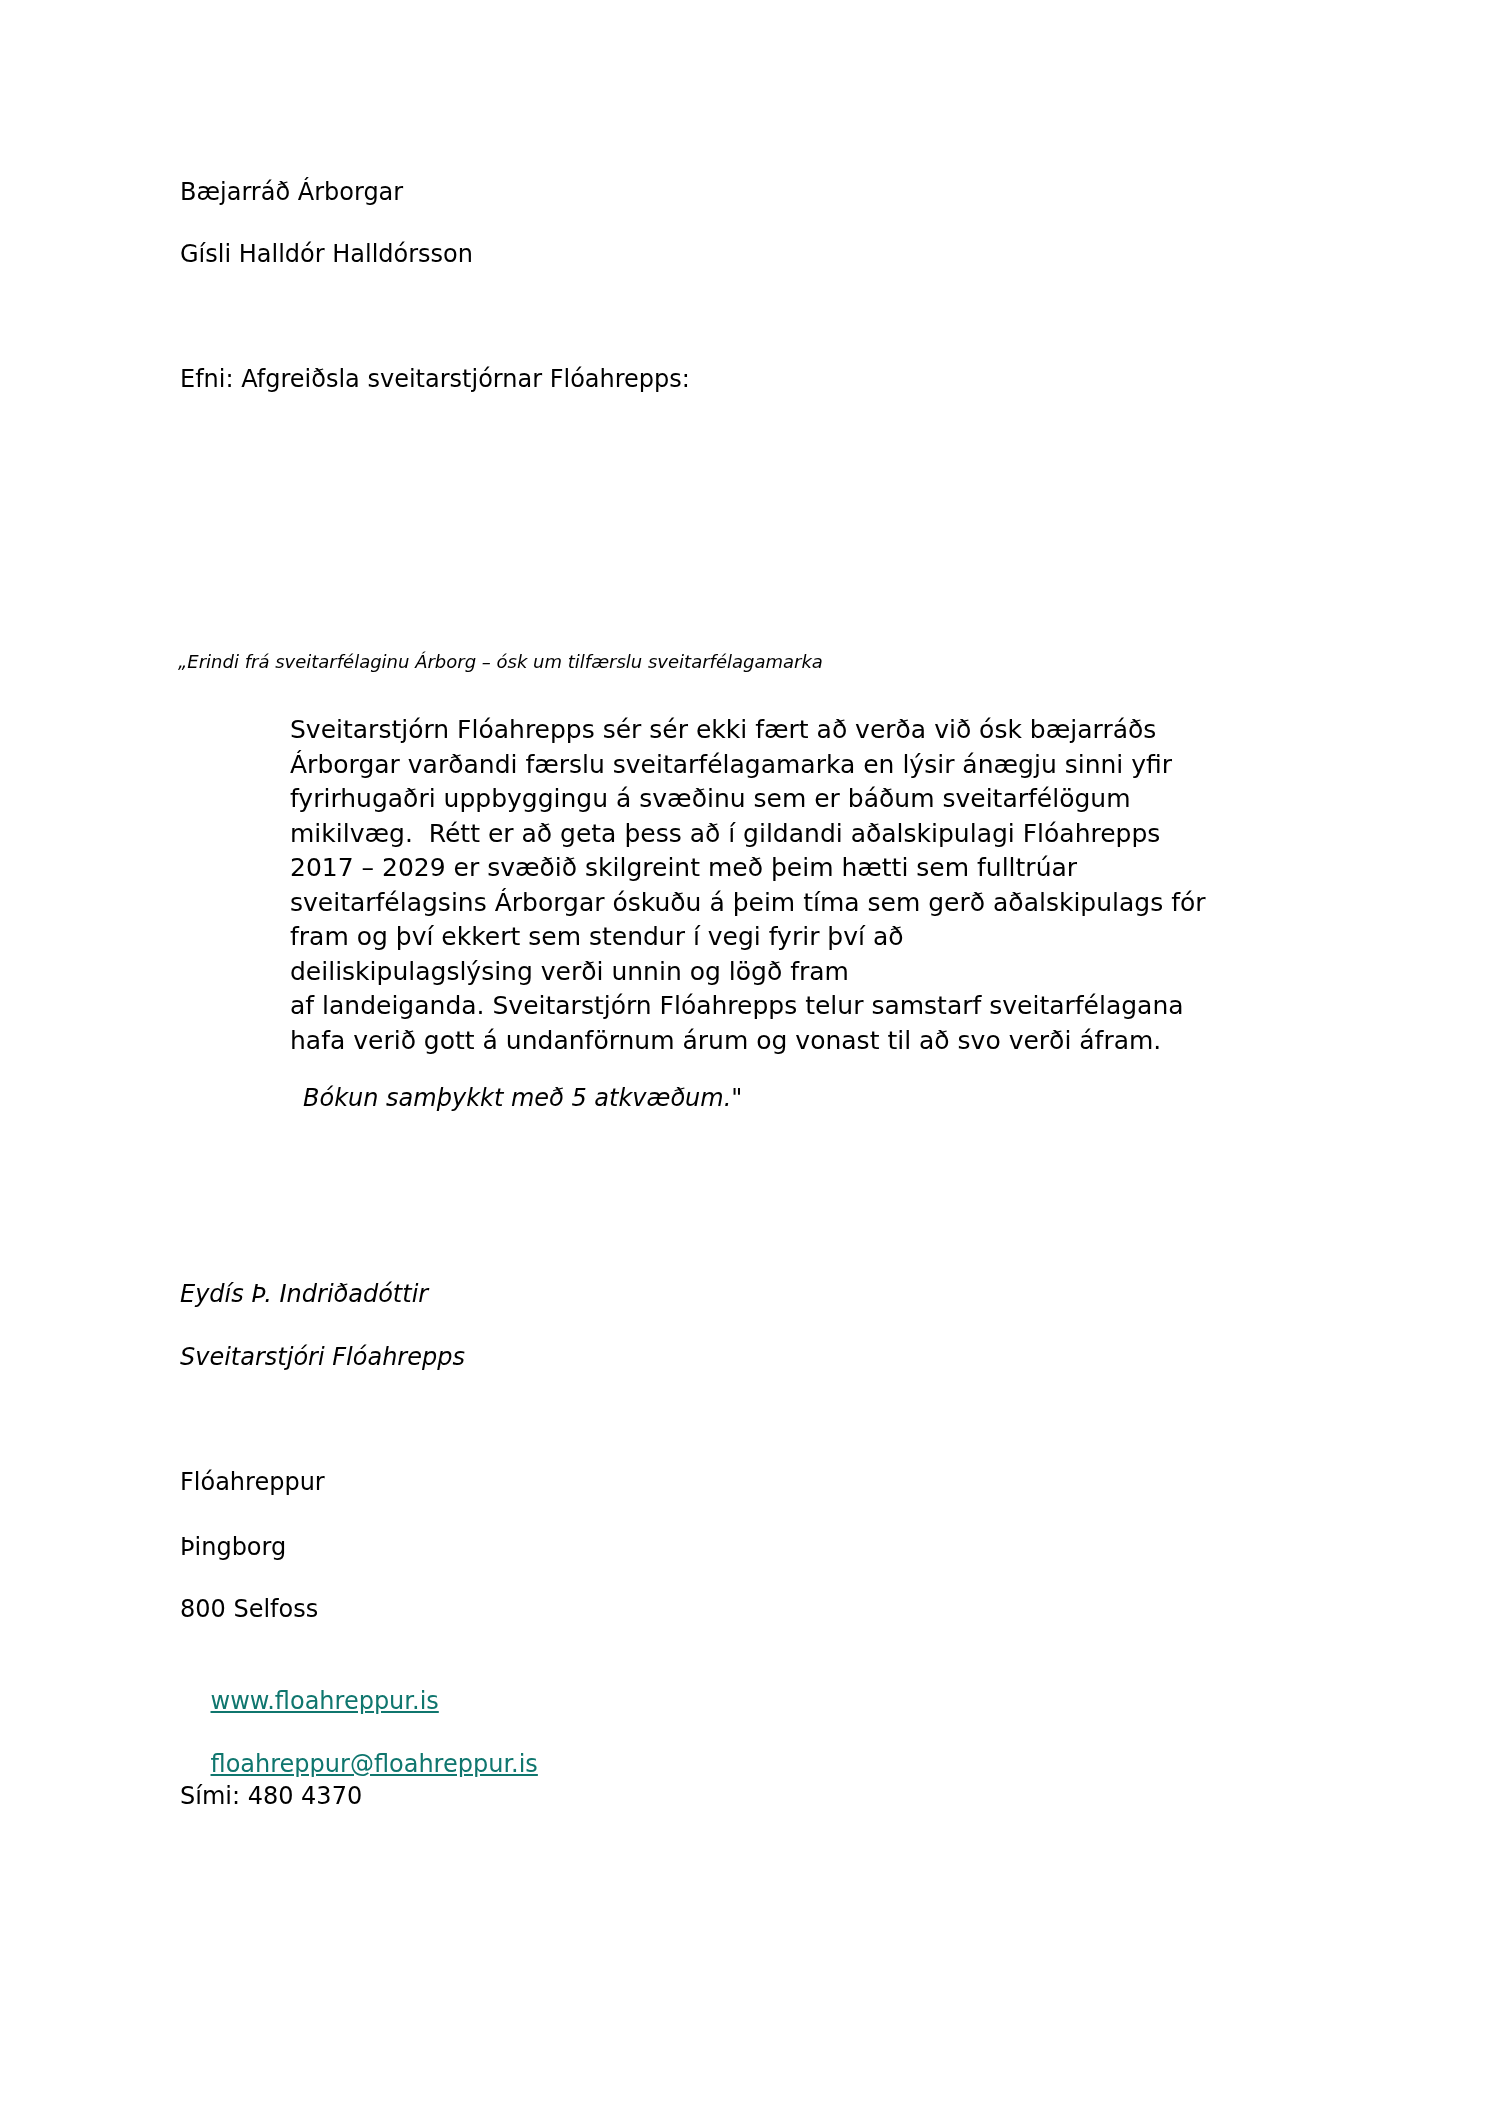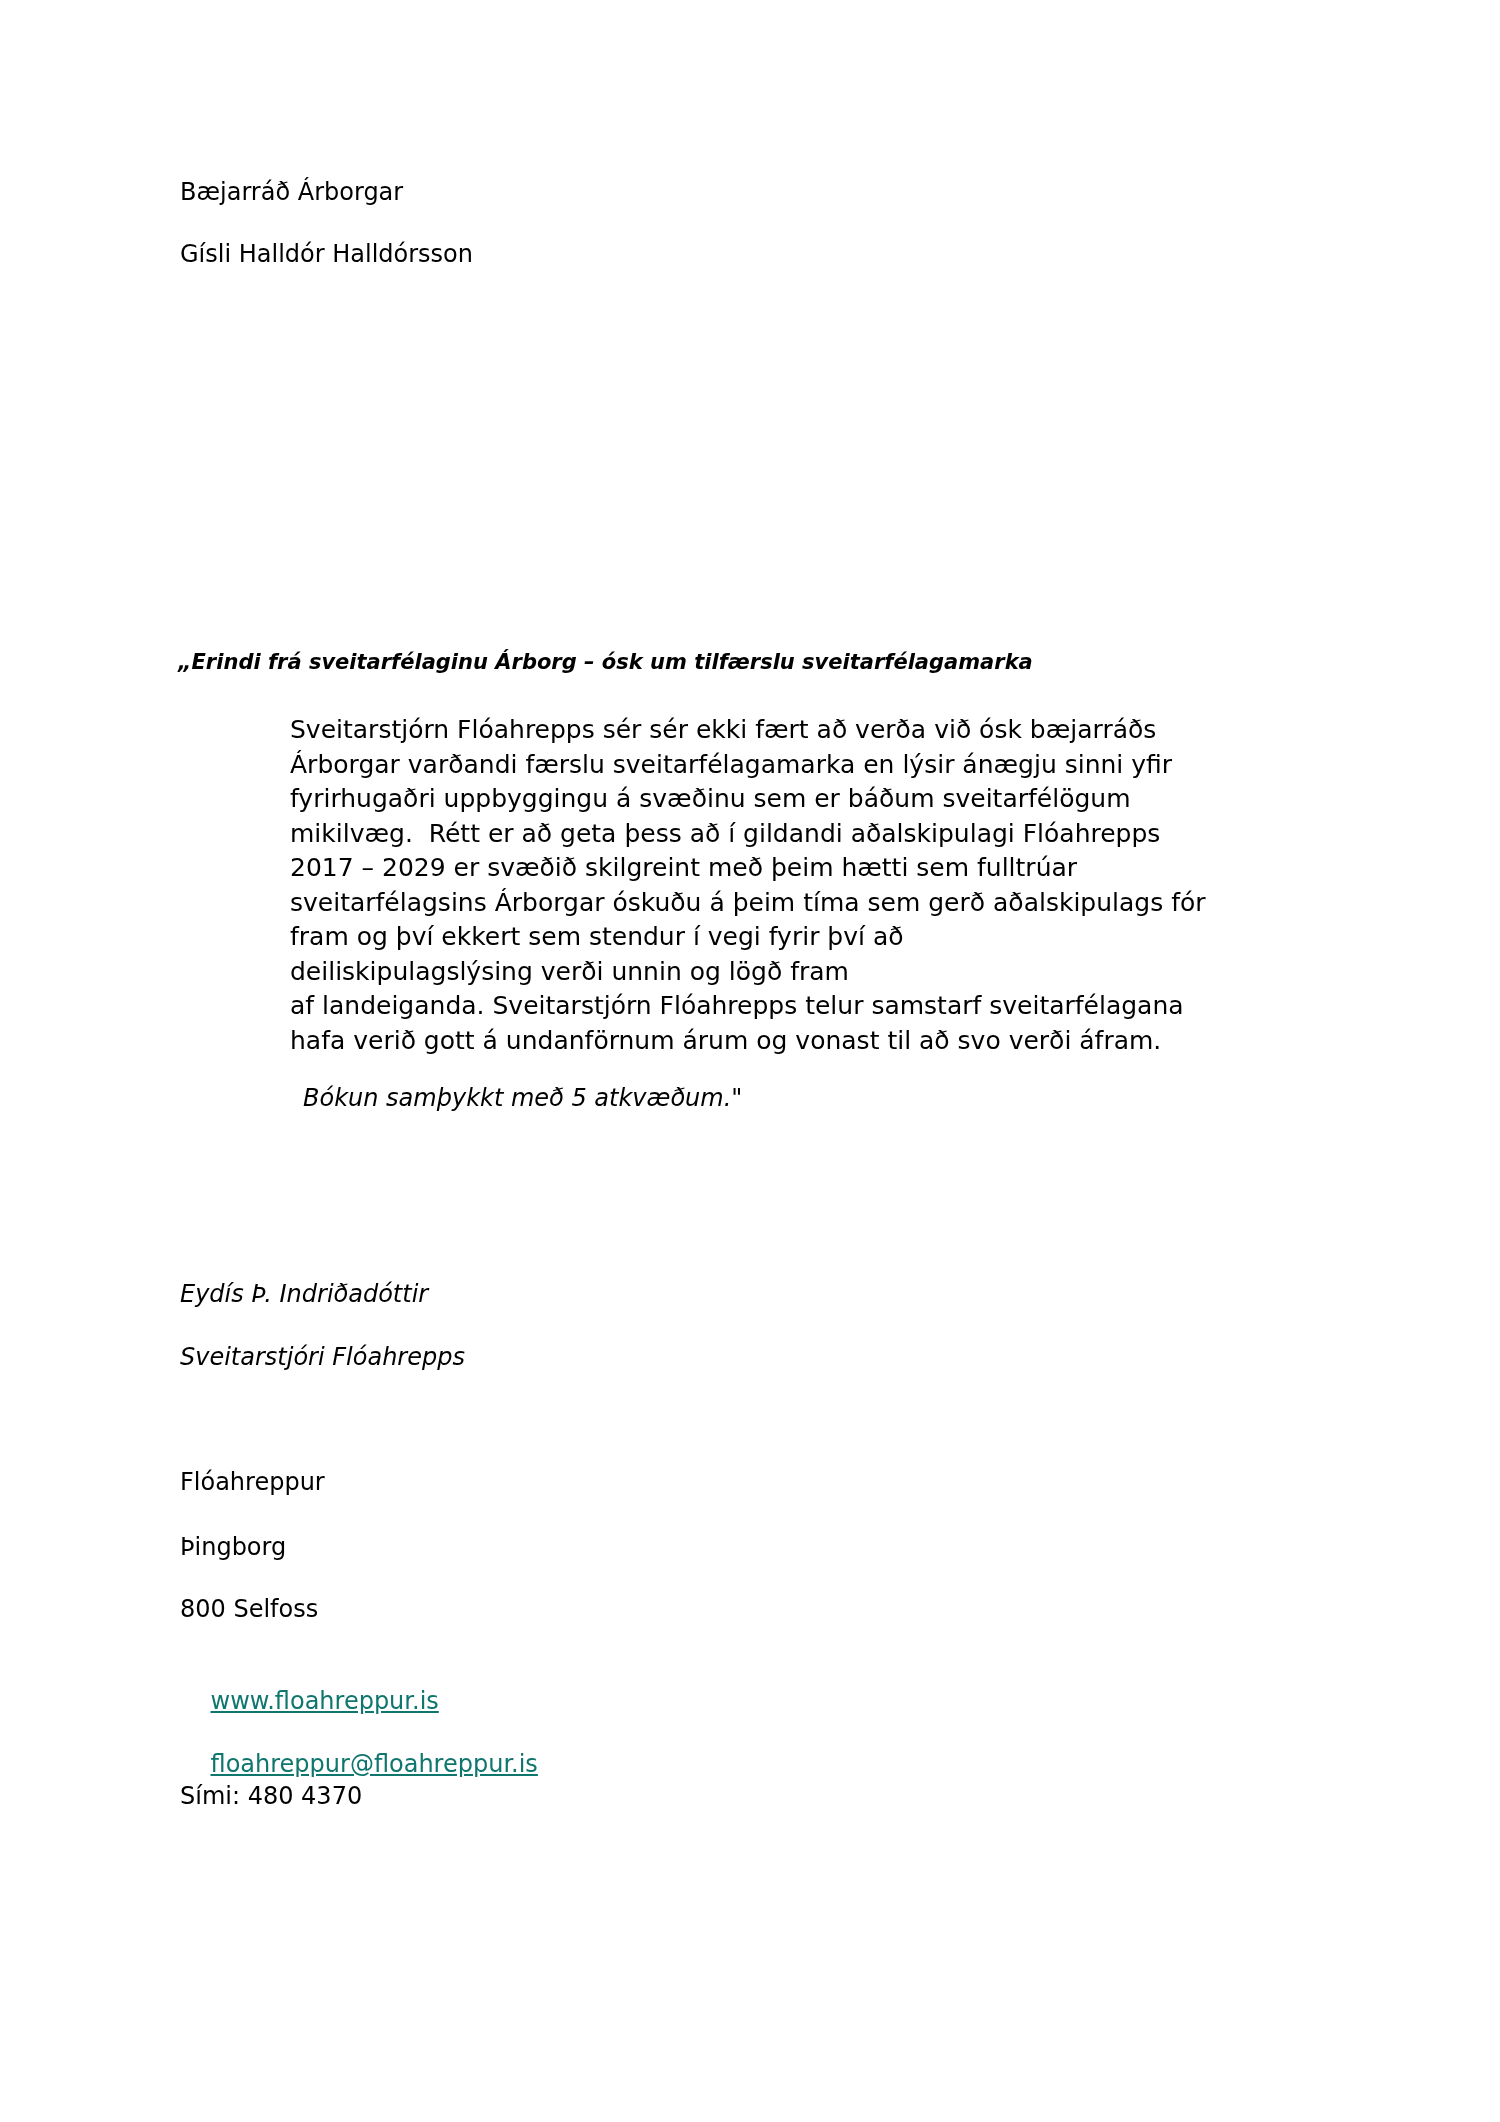--- a/index.html
+++ b/index.html
@@ -28,23 +28,23 @@
     left: 180px;
     top: 494px;
     font-size: 24px;
     line-height: 30px;
     white-space: pre;
   }
   .quote-heading {
     position: absolute;
     left: 178px;
     top: 644px;
-    font-size: 21px;
+    font-size: 18px;
     line-height: 36px;
-    font-weight: bold;
+    font-weight: normal;
     font-style: italic;
     white-space: pre;
   }
   .quote-body {
     position: absolute;
     left: 290px;
     top: 713px;
     font-size: 25px;
     line-height: 34.5px;
     white-space: pre;
@@ -69,20 +69,21 @@
 </style>
 </head>
 <body>
 
 <div class="page">
 
   <div class="line" style="top:177px;">Bæjarráð Árborgar</div>
 
   <div class="line" style="top:239px;">Gísli Halldór Halldórsson</div>
 
+  <div class="line" style="top:364px;">Efni: Afgreiðsla sveitarstjórnar Flóahrepps:</div>
 
 
   <div class="quote-heading">„Erindi frá sveitarfélaginu Árborg – ósk um tilfærslu sveitarfélagamarka</div>
 
   <div class="quote-body">Sveitarstjórn Flóahrepps sér sér ekki fært að verða við ósk bæjarráðs
 Árborgar varðandi færslu sveitarfélagamarka en lýsir ánægju sinni yfir
 fyrirhugaðri uppbyggingu á svæðinu sem er báðum sveitarfélögum
 mikilvæg.  Rétt er að geta þess að í gildandi aðalskipulagi Flóahrepps
 2017 – 2029 er svæðið skilgreint með þeim hætti sem fulltrúar
 sveitarfélagsins Árborgar óskuðu á þeim tíma sem gerð aðalskipulags fór

